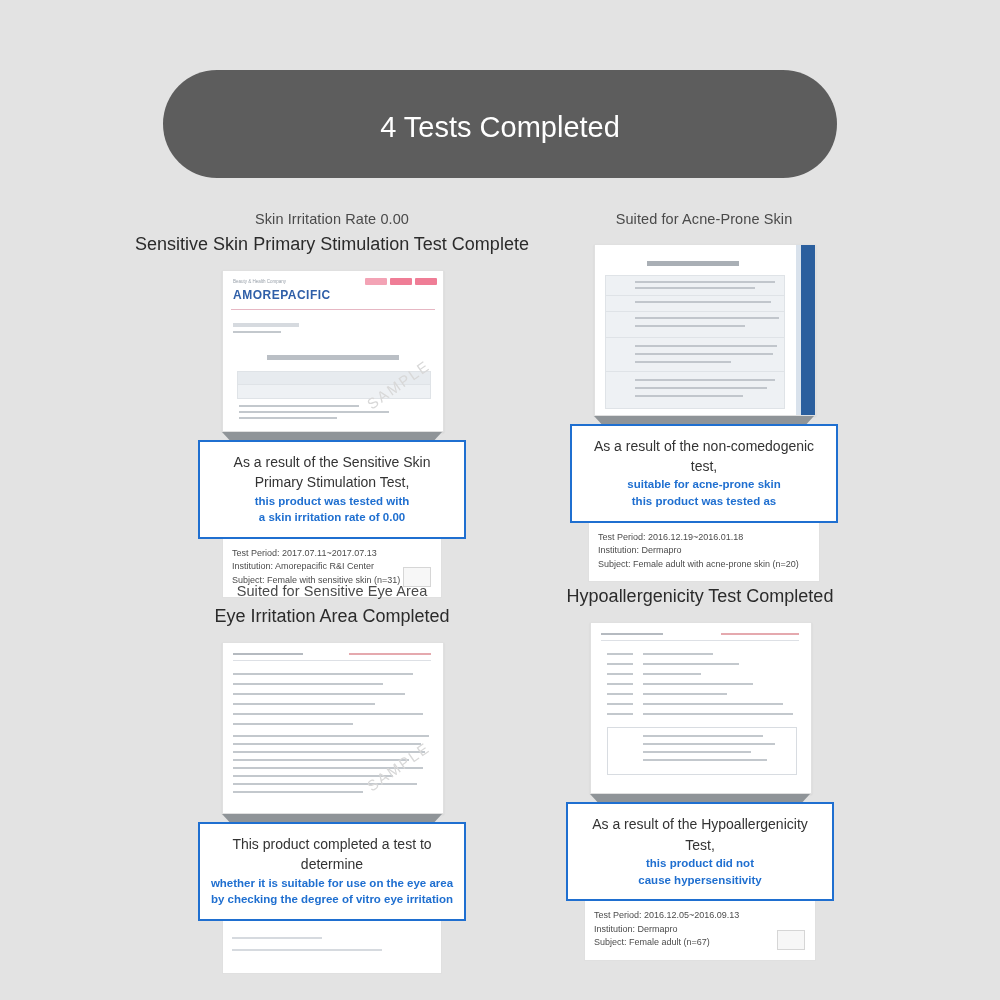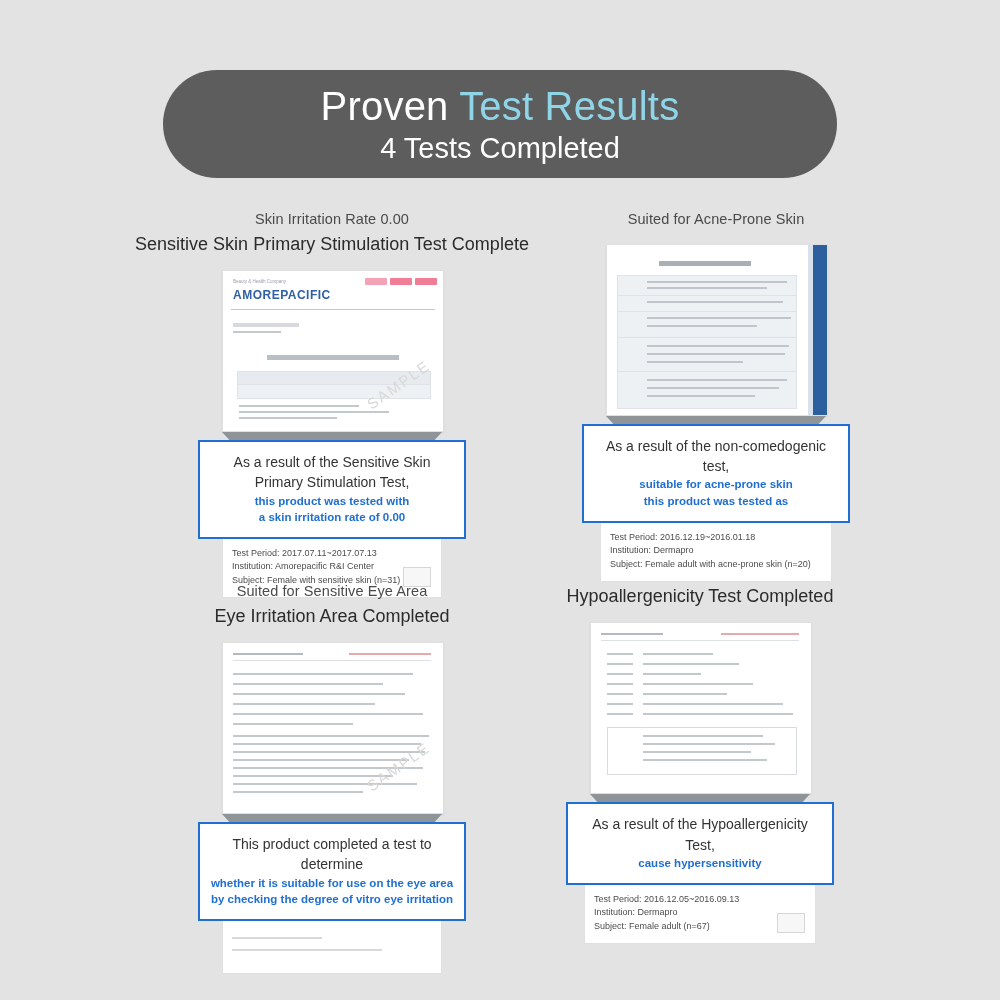--- a/index.html
+++ b/index.html
@@ -53,21 +53,21 @@
     position: absolute;
     left: 0;
     top: 210px;
     width: 1000px;
   }
   .card {
     position: absolute;
     width: 440px;
   }
   .card.c0 { left: 112px;  top: 0px; }
-  .card.c1 { left: 496px;  top: 0px; }
+  .card.c1 { left: 484px;  top: 0px; }
   .card.c2 { left: 112px;  top: 372px; }
   .card.c3 { left: 480px;  top: 372px; }
 
   .card-sub {
     text-align: center;
     font-size: 14.5px;
     color: #4a4a4a;
     letter-spacing: 0.1px;
     line-height: 1.35;
   }
@@ -184,23 +184,20 @@
   }
 
   
   .stack { position: relative; }
   .over { position: relative; z-index: 3; margin-top: -18px; }
 </style>
 </head>
 <body>
 
 <div class="banner">
-  <div class="banner-title">
-    <span>Proven </span><span class="accent">Test Results</span>
-  </div>
   <div class="banner-sub">4 Tests Completed</div>
 </div>
 
 <div class="grid">
 
   <div class="card c0">
     <div class="card-sub">Skin Irritation Rate 0.00</div>
     <div class="card-title">Sensitive Skin Primary Stimulation Test Complete</div>
 
     <div class="stack">
@@ -372,20 +369,21 @@
         </div>
       </div>
       <div class="pedestal">
         <svg width="220" height="26" viewBox="0 0 220 26">
           <polygon points="0,0 220,0 196,26 24,26" fill="#8f9498"></polygon>
         </svg>
       </div>
       <div class="over">
         <div class="callout">
           <div class="l1">As a result of the Hypoallergenicity Test,</div>
+          <div class="l2">this product did not</div>
           <div class="l2">cause hypersensitivity</div>
         </div>
       </div>
       <div class="meta wide">
         <div>Test Period: 2016.12.05~2016.09.13</div>
         <div>Institution: Dermapro</div>
         <div>Subject: Female adult (n=67)</div>
         <div class="stamp"></div>
       </div>
     </div>

